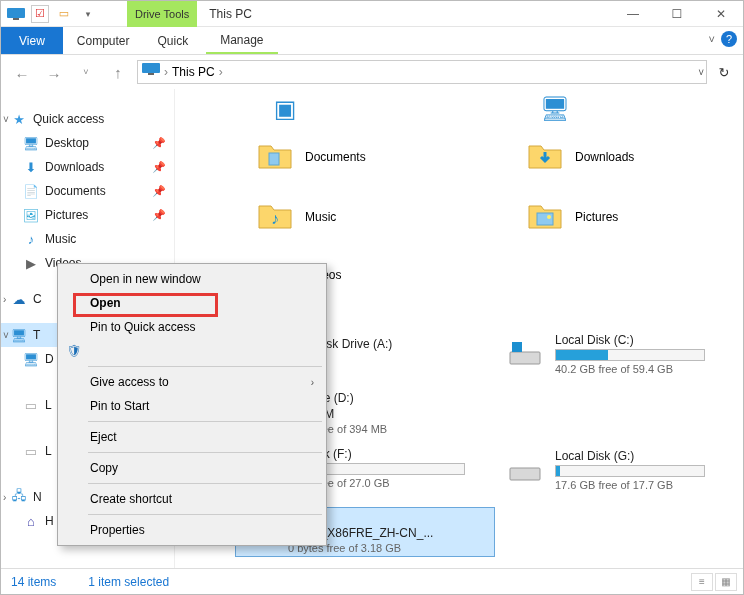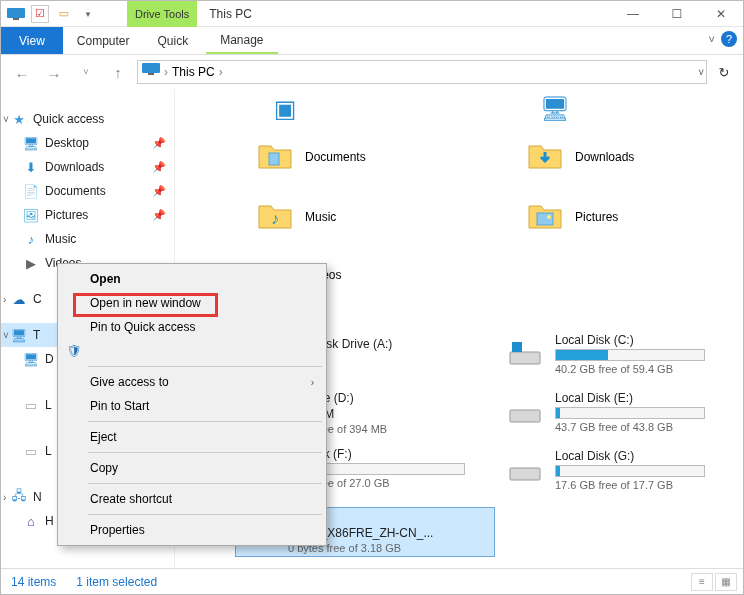--- a/index.html
+++ b/index.html
@@ -63,21 +63,21 @@
 
 .context-menu { position: absolute; left: 56px; top: 262px; width: 270px; background: #f0f0f0; border: 1px solid #aaa; box-shadow: 4px 4px 8px rgba(0,0,0,0.25); font-size: 12px; padding: 3px 2px; z-index: 50; }
 .cm-item { height: 24px; display: flex; align-items: center; padding-left: 30px; position: relative; }
 .cm-item.bold { font-weight: 600; }
 .cm-item .cm-icon { position: absolute; left: 6px; width: 16px; height: 16px; display: flex; align-items: center; justify-content: center; font-size: 12px; }
 .cm-item .cm-arrow { position: absolute; right: 10px; font-size: 10px; color: #555; }
 .cm-sep { height: 1px; background: #ccc; margin: 3px 2px 3px 28px; }
 .cm-highlight { position: absolute; left: 72px; top: 292px; width: 145px; height: 24px; border: 3px solid #e53935; z-index: 60; pointer-events: none; }
 
 
-.statusbar { position: absolute; bottom: 0; left: 0; right: 0; height: 26px; border-top: 1px solid #ddd; display: flex; align-items: center; padding: 0 10px; font-size: 12px; color: #1976d2; gap: 20px; }
+.statusbar { position: absolute; bottom: 0; left: 0; right: 0; height: 26px; border-top: 1px solid #ddd; display: flex; align-items: center; padding: 0 10px; font-size: 12px; color: #1976d2; gap: 32px; }
 .status-right { position: absolute; right: 6px; display: flex; gap: 2px; }
 .view-btn { width: 22px; height: 18px; border: 1px solid #ddd; display: flex; align-items: center; justify-content: center; font-size: 10px; color: #888; }
 
 
 .monitor-svg { width: 18px; height: 12px; }
 </style>
 </head>
 <body>
 
 <div class="titlebar">
@@ -312,57 +312,43 @@
           </svg>
         </div>
       <div class="drive-info">
         <div class="drive-name">Local Disk (C:)</div>
         <div class="drive-bar">
             <div class="drive-bar-fill" style="width:35%;"></div>
           </div>
         <div class="drive-free">40.2 GB free of 59.4 GB</div>
       </div>
     </div>
-    <div class="drive-item" style="left:330px; top:302px;">
-      <div class="dr-icon">
-          <svg width="34" height="28" viewBox="0 0 34 28">
-            <rect x="2" y="12" width="30" height="12" fill="#d8d8d8" stroke="#999" rx="1"></rect>
-          </svg>
-        </div>
-      <div class="drive-info">
-        <div class="drive-name">Local Disk (E:)</div>
-        <div class="drive-bar">
-            <div class="drive-bar-fill" style="width:3%;"></div>
-          </div>
-        <div class="drive-free">43.7 GB free of 43.8 GB</div>
-      </div>
-    </div>
     <div class="drive-item" style="left:330px; top:360px;">
       <div class="dr-icon">
           <svg width="34" height="28" viewBox="0 0 34 28">
             <rect x="2" y="12" width="30" height="12" fill="#d8d8d8" stroke="#999" rx="1"></rect>
           </svg>
         </div>
       <div class="drive-info">
         <div class="drive-name">Local Disk (G:)</div>
         <div class="drive-bar">
             <div class="drive-bar-fill" style="width:3%;"></div>
           </div>
         <div class="drive-free">17.6 GB free of 17.7 GB</div>
       </div>
     </div>
   </div>
 </div>
 
 <div class="context-menu">
+  <div class="cm-item">
+      <span>Open in new window</span>
+    </div>
   <div class="cm-item bold">
       <span>Open</span>
-    </div>
-  <div class="cm-item">
-      <span>Open in new window</span>
     </div>
   <div class="cm-item">
       <span>Pin to Quick access</span>
     </div>
   <div class="cm-item">
       <span class="cm-icon" style="color:#1c6fb7;">🛡</span>
     </div>
   <div class="cm-sep"></div>
   <div class="cm-item">
       <span>Give access to</span>

